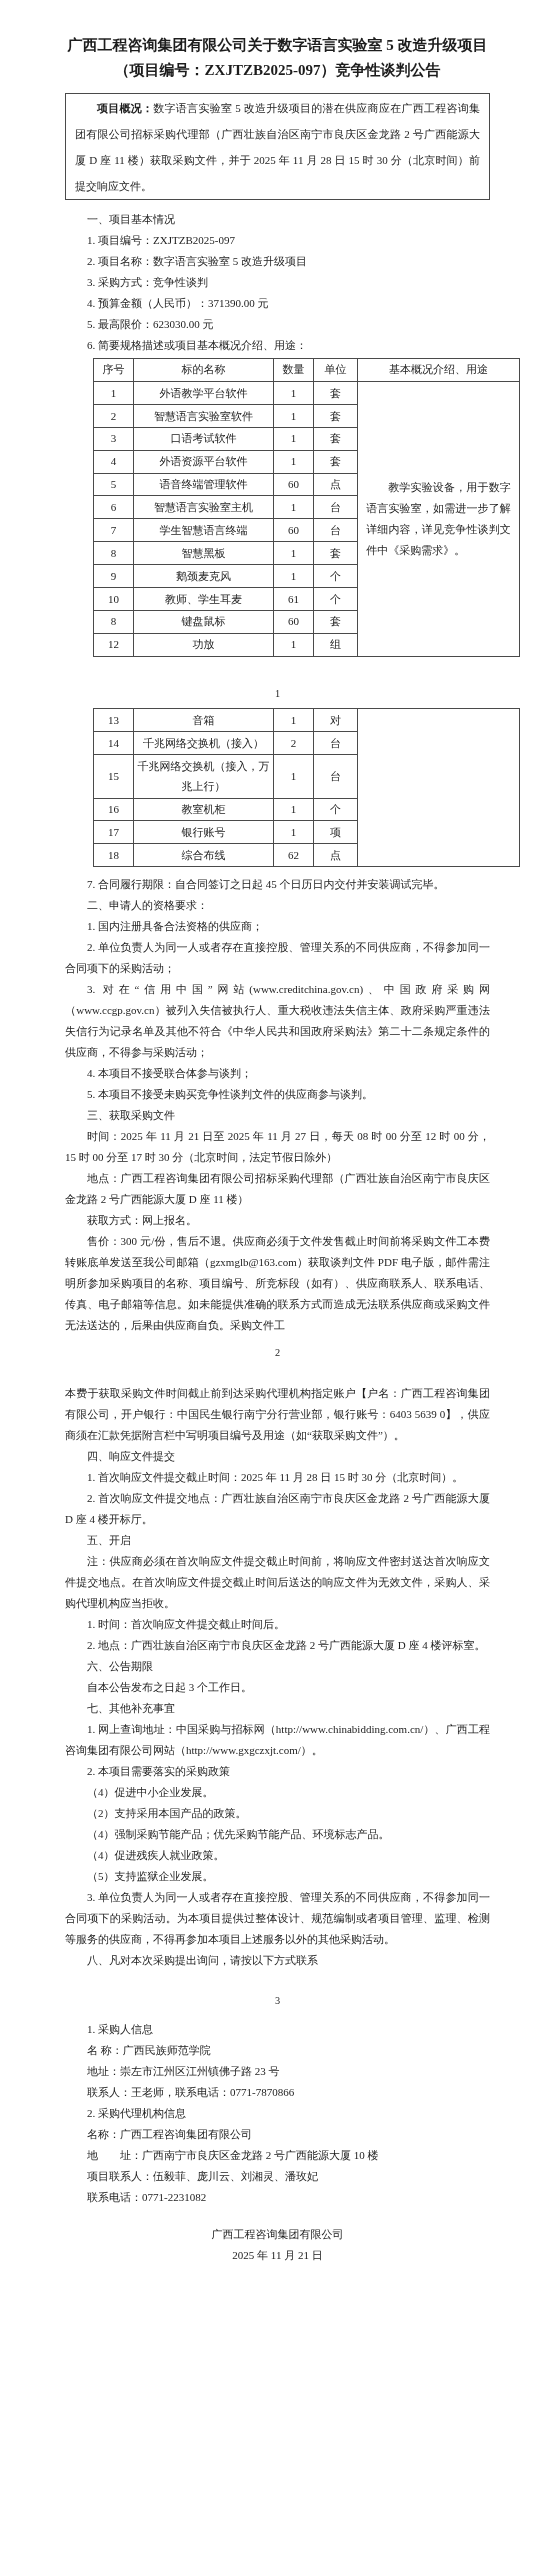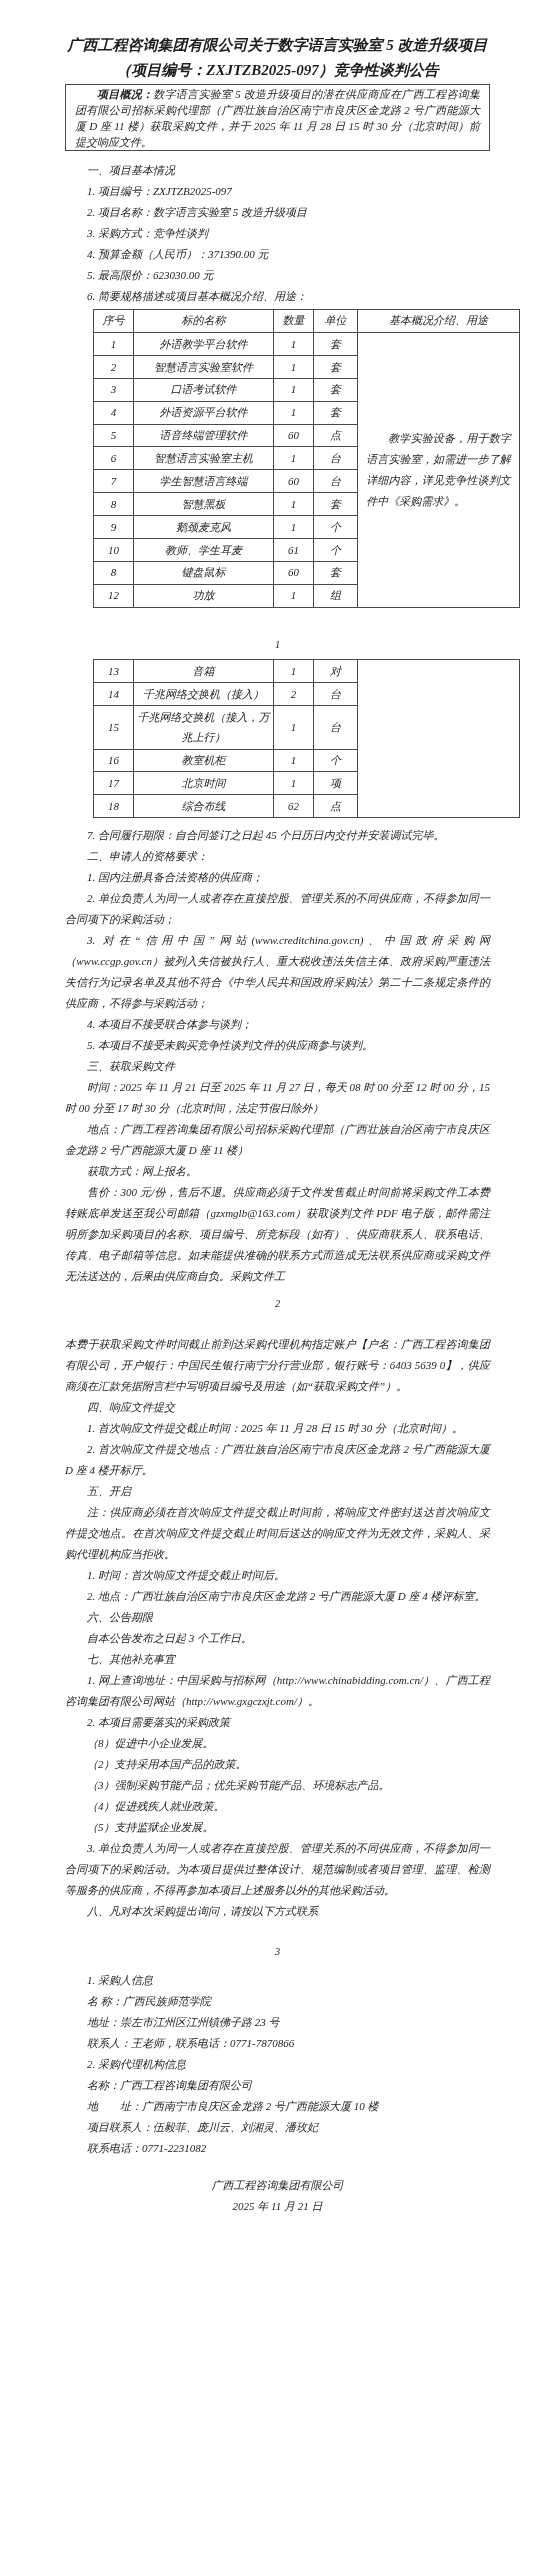--- a/index.html
+++ b/index.html
@@ -1,26 +1,26 @@
 <!DOCTYPE html>
 <html style="font-size:11px"><head>
 <meta charset="utf-8">
 <style>
   html,body{margin:0;padding:0;background:#ffffff;}
   .page{
     width:548px;height:2576px;margin:0 auto;background:#ffffff;
     color:#1d1d1d;font-family:"Liberation Serif","DejaVu Serif",serif;
     font-size:11px;overflow:hidden;position:relative;
   }
-  .content{padding-left:65px;padding-right:58px;font-style:italic;}
+  .content{padding-left:65px;padding-right:58px;}
   .doc-title{margin:33px 0 0 0;text-align:center;font-weight:bold;font-size:15px;line-height:25px;}
   .doc-title div{margin:0;}
   .overview-box{
-    border:0.7px solid #4a4a4a;margin-top:1px;padding:0.7px 9px;
-    line-height:16px;text-align:justify;
+    border:0.7px solid #4a4a4a;margin-top:10px;padding:0.7px 9px;
+    line-height:26px;text-align:justify;
   }
   .overview-box p{margin:0;text-indent:2em;}
   .overview-box .lead{font-weight:bold;}
   .paras{margin:0;}
   .paras p{margin:0;line-height:21px;text-align:justify;text-indent:2em;}
   .paras p.noind{text-indent:0;}
   .body1{margin-top:8.2px;}
   .body2a{margin-top:6.8px;}
   .body2b{margin-top:23px;}
   .body3{margin-top:11px;}
@@ -193,21 +193,21 @@
             <td>台</td>
           </tr>
           <tr>
             <td>16</td>
             <td>教室机柜</td>
             <td>1</td>
             <td>个</td>
           </tr>
           <tr>
             <td>17</td>
-            <td>北京时间</td>
+            <td>银行账号</td>
             <td>1</td>
             <td>项</td>
           </tr>
           <tr>
             <td>18</td>
             <td>综合布线</td>
             <td>62</td>
             <td>点</td>
           </tr>
         </tbody>
@@ -237,23 +237,23 @@
         <p>2. 首次响应文件提交地点：广西壮族自治区南宁市良庆区金龙路 2 号广西能源大厦 D 座 4 楼开标厅。</p>
         <p>五、开启</p>
         <p>注：供应商必须在首次响应文件提交截止时间前，将响应文件密封送达首次响应文件提交地点。在首次响应文件提交截止时间后送达的响应文件为无效文件，采购人、采购代理机构应当拒收。</p>
         <p>1. 时间：首次响应文件提交截止时间后。</p>
         <p>2. 地点：广西壮族自治区南宁市良庆区金龙路 2 号广西能源大厦 D 座 4 楼评标室。</p>
         <p>六、公告期限</p>
         <p>自本公告发布之日起 3 个工作日。</p>
         <p>七、其他补充事宜</p>
         <p>1. 网上查询地址：中国采购与招标网（http://www.chinabidding.com.cn/）、广西工程咨询集团有限公司网站（http://www.gxgczxjt.com/）。</p>
         <p>2. 本项目需要落实的采购政策</p>
-        <p>（8）促进中小企业发展。</p>
+        <p>（4）促进中小企业发展。</p>
         <p>（2）支持采用本国产品的政策。</p>
-        <p>（3）强制采购节能产品；优先采购节能产品、环境标志产品。</p>
+        <p>（4）强制采购节能产品；优先采购节能产品、环境标志产品。</p>
         <p>（4）促进残疾人就业政策。</p>
         <p>（5）支持监狱企业发展。</p>
         <p>3. 单位负责人为同一人或者存在直接控股、管理关系的不同供应商，不得参加同一合同项下的采购活动。为本项目提供过整体设计、规范编制或者项目管理、监理、检测等服务的供应商，不得再参加本项目上述服务以外的其他采购活动。</p>
         <p>八、凡对本次采购提出询问，请按以下方式联系</p>
       </div>
 
     <div class="page-num" id="pn3">3</div>
 
     <div class="paras body3">
         <p>1. 采购人信息</p>

